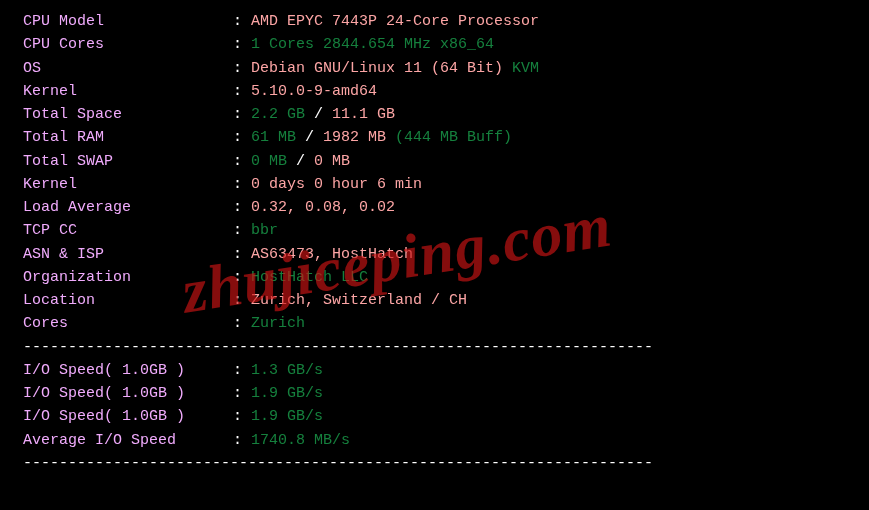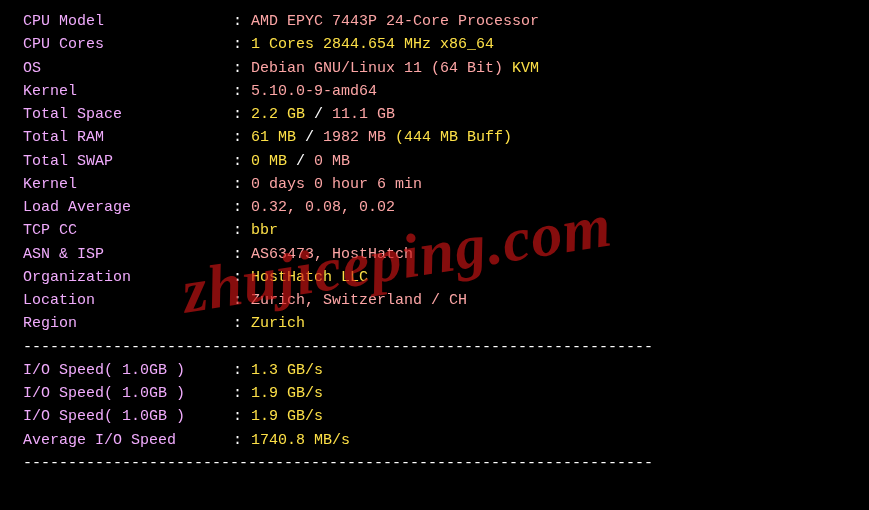--- a/index.html
+++ b/index.html
@@ -27,21 +27,21 @@
       display: inline-block;
       width: 210px;
     }
     .sep {
       color: #ffffff;
     }
     .val-cyan {
       color: #fca5a5;
     }
     .val-yellow {
-      color: #fde047;
+      color: #15803d;
     }
     .val-white {
       color: #ffffff;
     }
     .divider {
       color: #ffffff;
       white-space: pre;
       overflow: hidden;
     }
     .watermark {
@@ -69,21 +69,21 @@
     <div class="row"><span class="label"> Kernel</span><span class="sep"> : </span><span class="val-cyan">5.10.0-9-amd64</span></div>
     <div class="row"><span class="label"> Total Space</span><span class="sep"> : </span><span class="val-yellow">2.2 GB </span><span class="val-white">/ </span><span class="val-cyan">11.1 GB</span></div>
     <div class="row"><span class="label"> Total RAM</span><span class="sep"> : </span><span class="val-yellow">61 MB </span><span class="val-white">/ </span><span class="val-cyan">1982 MB </span><span class="val-yellow">(444 MB Buff)</span></div>
     <div class="row"><span class="label"> Total SWAP</span><span class="sep"> : </span><span class="val-yellow">0 MB </span><span class="val-white">/ </span><span class="val-cyan">0 MB</span></div>
     <div class="row"><span class="label"> Kernel</span><span class="sep"> : </span><span class="val-cyan">0 days 0 hour 6 min</span></div>
     <div class="row"><span class="label"> Load Average</span><span class="sep"> : </span><span class="val-cyan">0.32, 0.08, 0.02</span></div>
     <div class="row"><span class="label"> TCP CC</span><span class="sep"> : </span><span class="val-yellow">bbr</span></div>
     <div class="row"><span class="label"> ASN &amp; ISP</span><span class="sep"> : </span><span class="val-cyan">AS63473, HostHatch</span></div>
     <div class="row"><span class="label"> Organization</span><span class="sep"> : </span><span class="val-yellow">HostHatch LLC</span></div>
     <div class="row"><span class="label"> Location</span><span class="sep"> : </span><span class="val-cyan">Zurich, Switzerland / CH</span></div>
-    <div class="row"><span class="label"> Region</span><span class="sep"> : </span><span class="val-yellow">Zurich</span></div>
+    <div class="row"><span class="label"> Cores</span><span class="sep"> : </span><span class="val-yellow">Zurich</span></div>
     <div class="divider"> ----------------------------------------------------------------------</div>
     <div class="row"><span class="label"> I/O Speed( 1.0GB )</span><span class="sep"> : </span><span class="val-yellow">1.3 GB/s</span></div>
     <div class="row"><span class="label"> I/O Speed( 1.0GB )</span><span class="sep"> : </span><span class="val-yellow">1.9 GB/s</span></div>
     <div class="row"><span class="label"> I/O Speed( 1.0GB )</span><span class="sep"> : </span><span class="val-yellow">1.9 GB/s</span></div>
     <div class="row"><span class="label"> Average I/O Speed</span><span class="sep"> : </span><span class="val-yellow">1740.8 MB/s</span></div>
     <div class="divider"> ----------------------------------------------------------------------</div>
   </div>
 
 <div class="watermark">zhujiceping.com</div>
 

